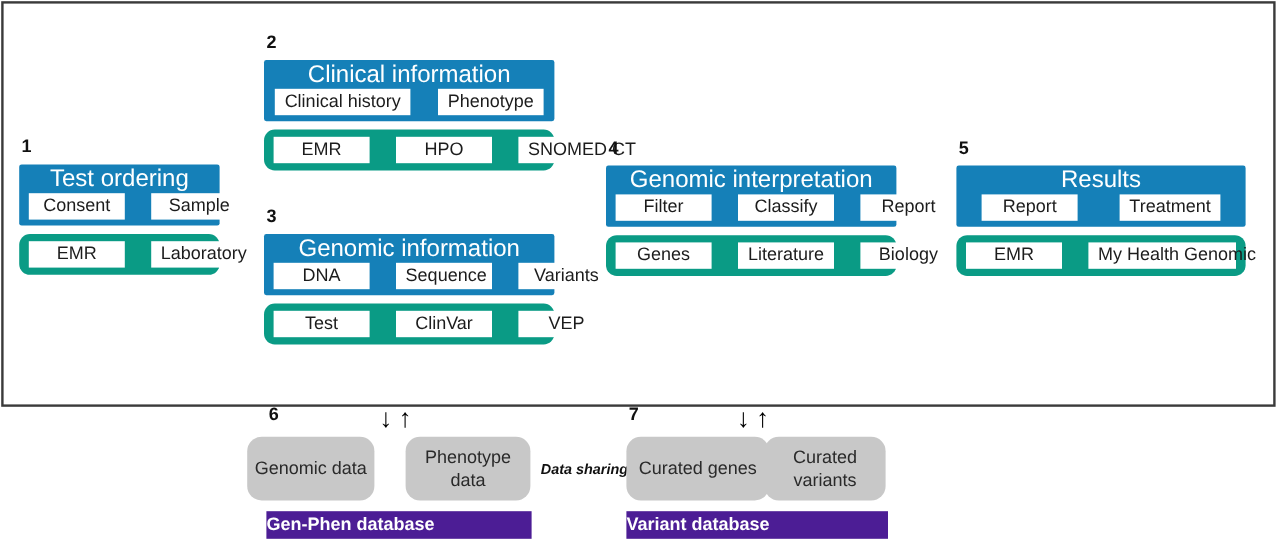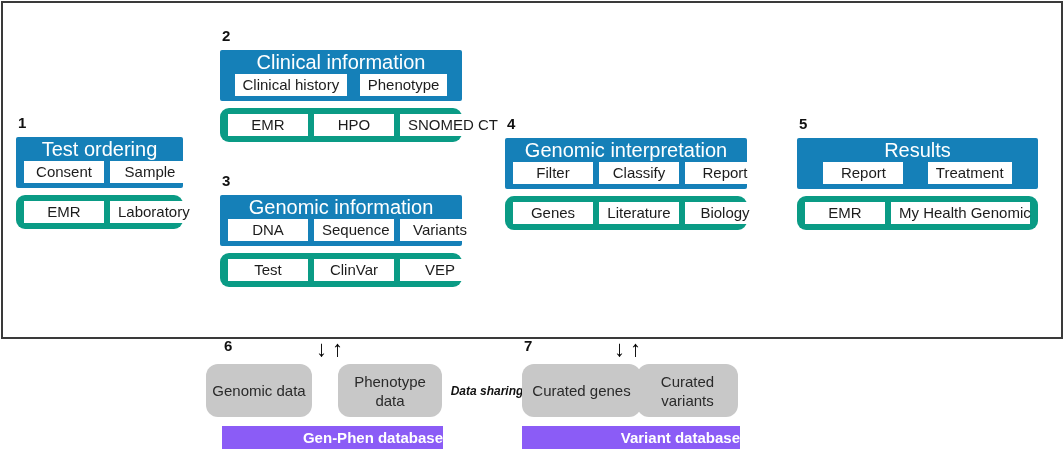--- a/index.html
+++ b/index.html
@@ -15,39 +15,39 @@
   .step-number{
     font-size:15px;font-weight:bold;line-height:20px;color:#111;
     margin:0 0 4px 2px;
   }
   .header{
     background:#1580b8;border-radius:2px;padding:3px 8px 5px;
   }
   .title{
     color:#fff;font-size:20px;line-height:19px;text-align:center;margin-bottom:2px;
   }
-  .chips{display:flex;justify-content:space-evenly;align-items:center;gap:6px;}
+  .chips{display:flex;justify-content:space-evenly;align-items:center;gap:22px;}
   .chip{
     background:#fff;color:#1c1c1c;font-size:15px;line-height:20px;
     padding:1px 8px;text-align:center;min-width:64px;white-space:nowrap;
   }
   .resource{
     margin-top:7px;background:#0a9b85;border-radius:9px;padding:6px 8px;
   }
   .db-number{
     position:absolute;top:336px;font-size:15px;font-weight:bold;line-height:20px;color:#111;
   }
   .gray-box{
     position:absolute;top:364px;height:53px;background:#c8c8c8;border-radius:12px;
     display:flex;align-items:center;justify-content:center;text-align:center;
     font-size:15px;line-height:19px;color:#2a2a2a;padding:0 6px;box-sizing:border-box;
   }
   .green-bar{
-    position:absolute;top:426px;height:23px;background:#8b5cf6;color:#fff;
-    font-size:15px;font-weight:bold;line-height:23px;text-align:right;
+    position:absolute;top:426px;height:23px;background:#4c1d95;color:#fff;
+    font-size:15px;font-weight:bold;line-height:23px;text-align:left;
   }
   .arrows{
     position:absolute;top:336px;display:flex;gap:5px;color:#000;
     font-size:22px;line-height:26px;
   }
   .data-sharing{
     position:absolute;left:449px;top:382px;width:76px;text-align:center;
     font-size:12px;font-weight:bold;font-style:italic;line-height:19px;color:#111;
   }
   

